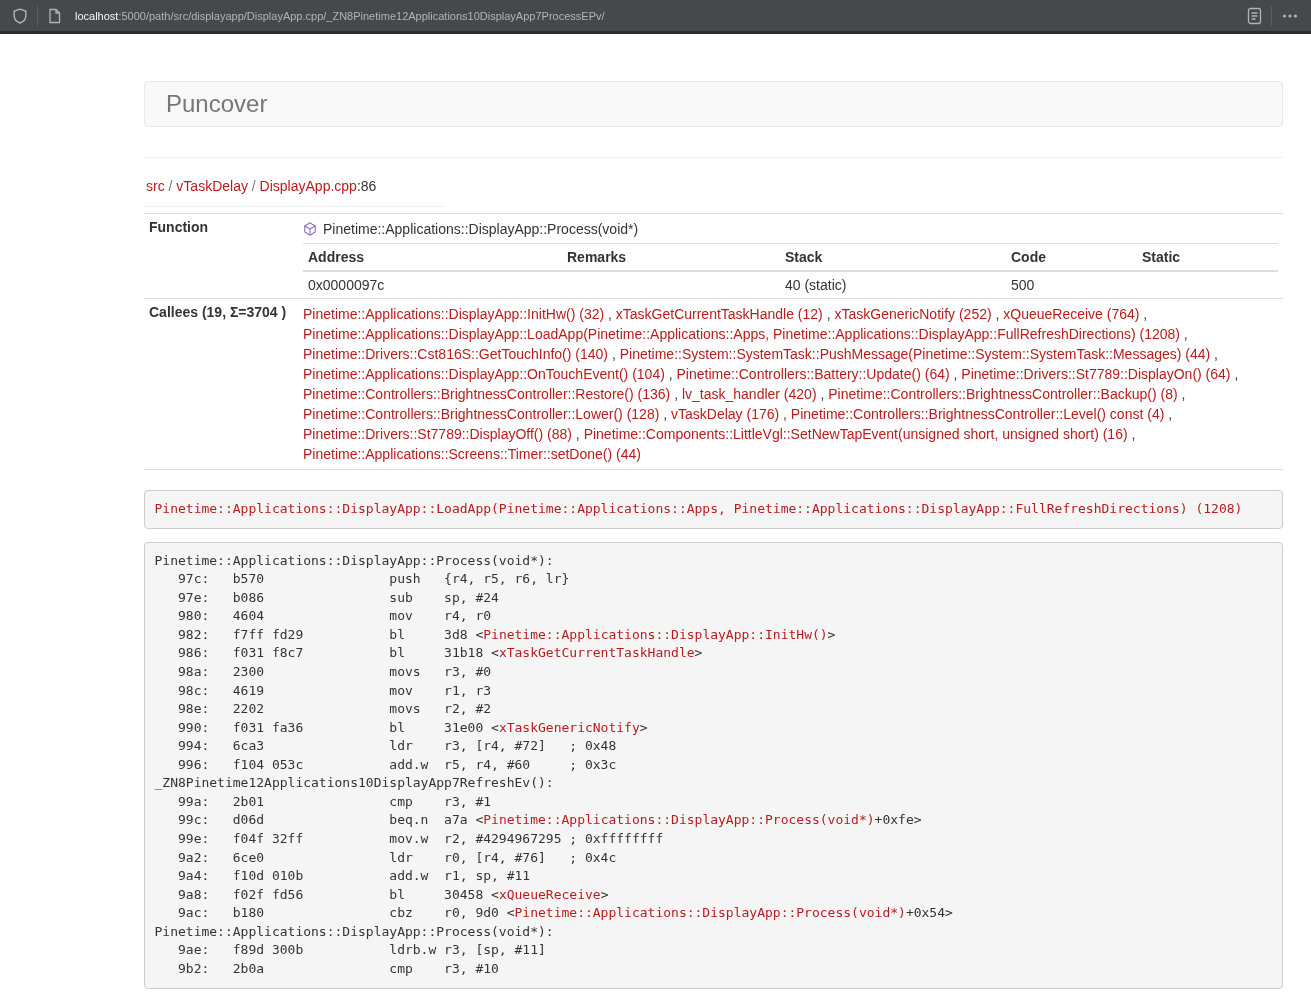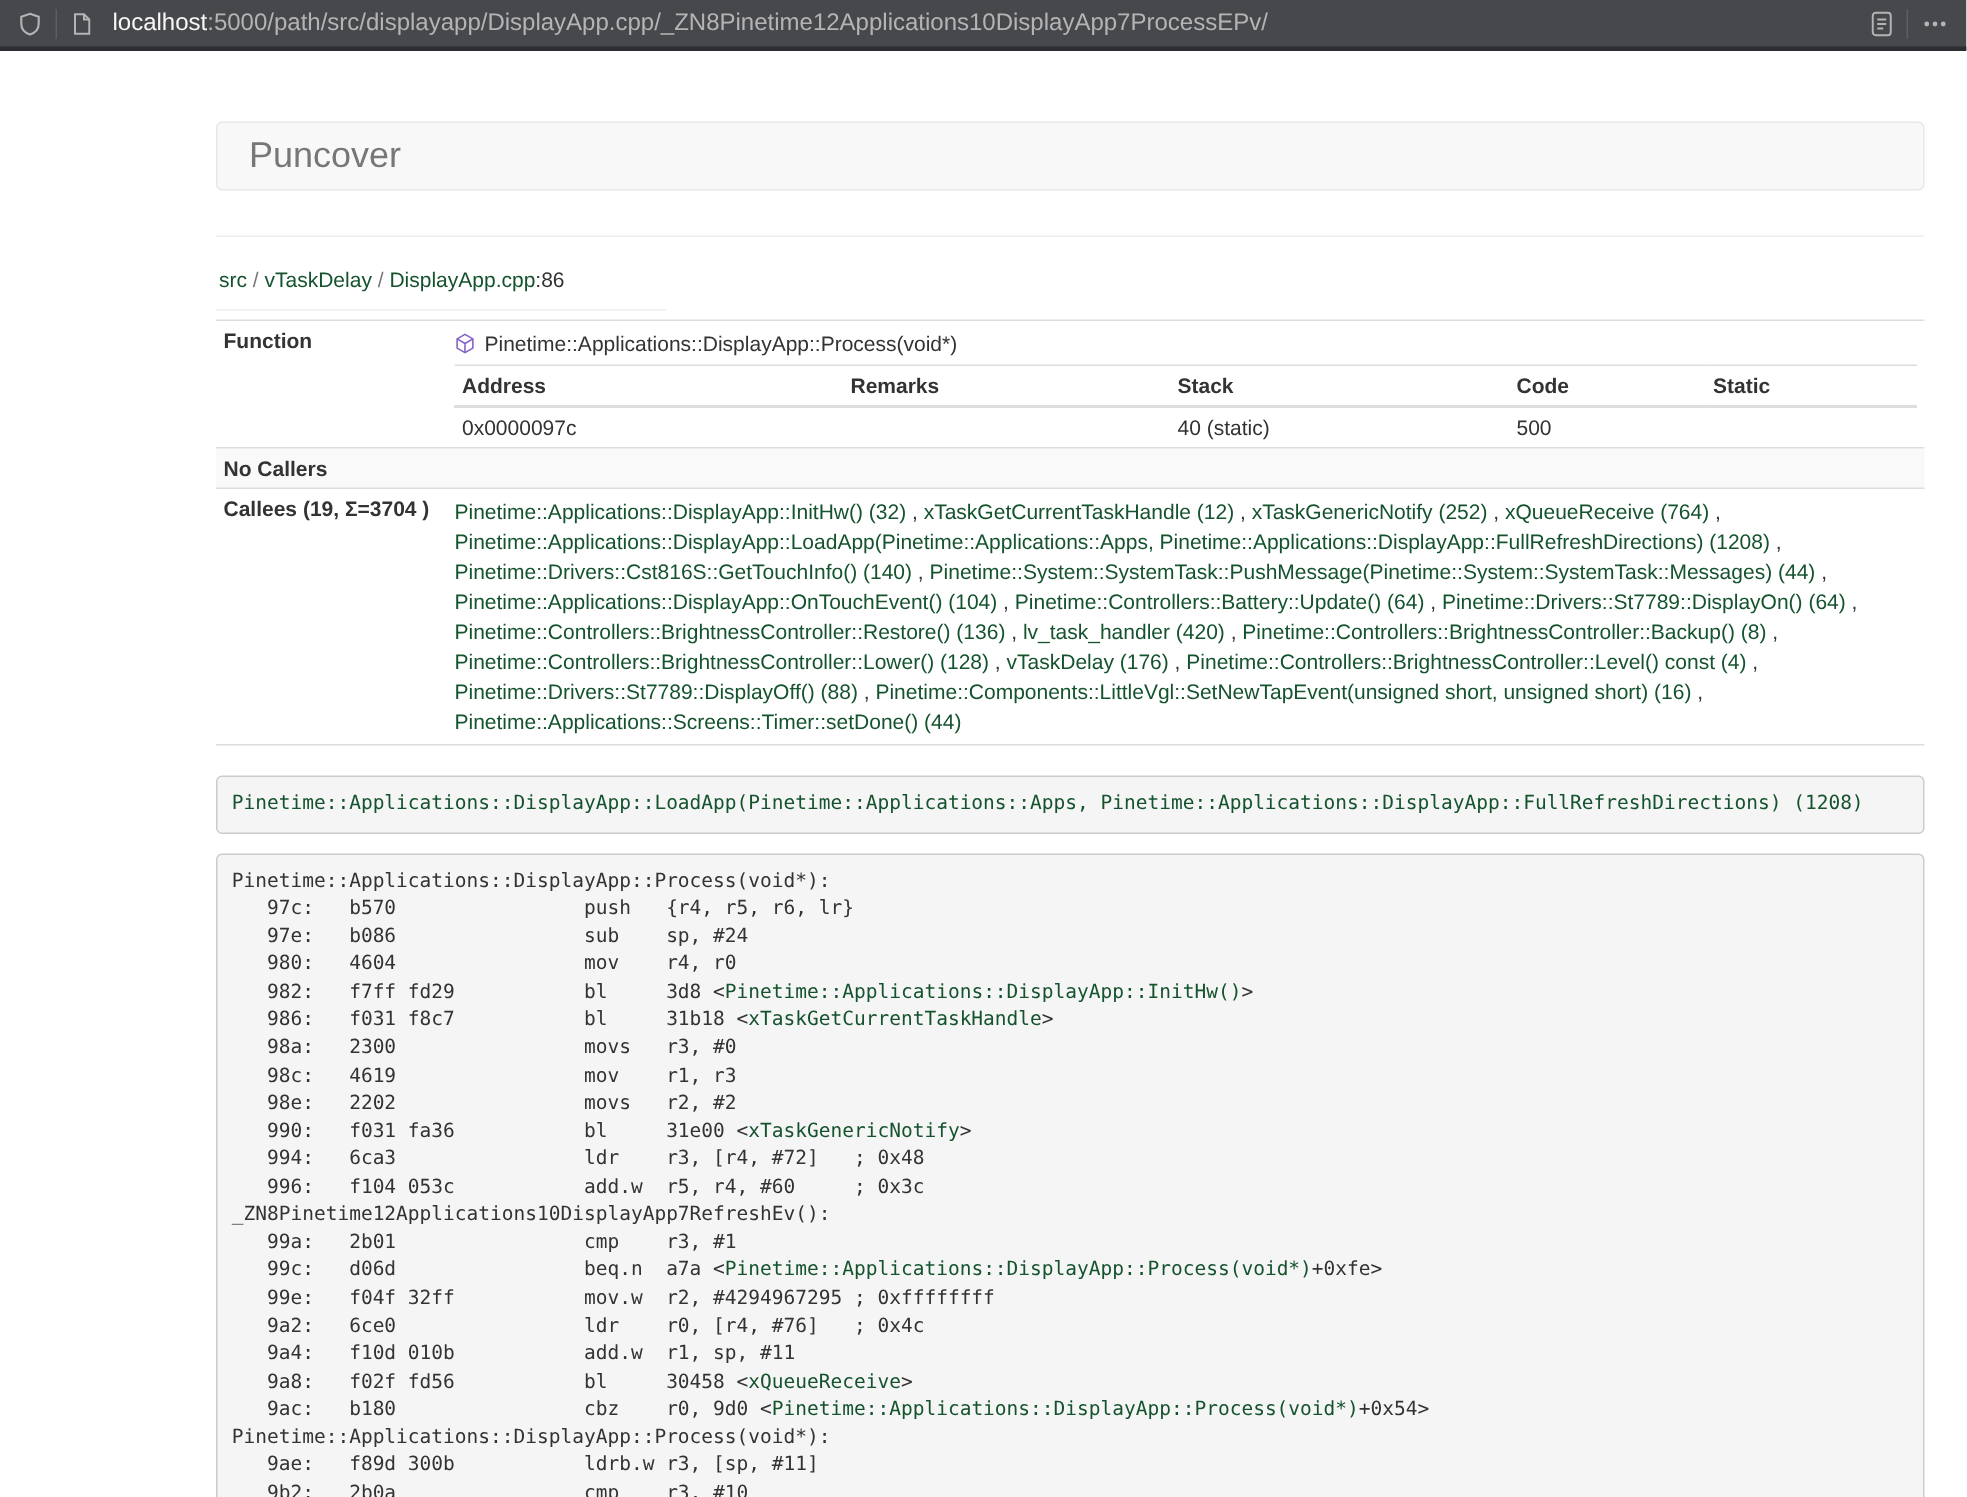--- a/index.html
+++ b/index.html
@@ -2,33 +2,33 @@
 <html><head>
 <meta charset="utf-8">
 <style>
   * { box-sizing: border-box; }
   html,body { margin:0; padding:0; }
   body {
     width:1311px; height:998px; overflow:hidden;
     background:#ffffff; color:#333;
     font-family:"Liberation Sans", sans-serif; font-size:14px;
   }
-  a { color:#14532d; text-decoration:none;margin-top:12px; }
+  a { color:#b91c1c; text-decoration:none;margin-top:12px; }
 
   
   .browser-bar {
     height:34px; background:#47484c; border-bottom:3px solid #2c2d30;
     display:flex; align-items:center; padding:0 12px; gap:9px;
   }
   .bar-icon { display:inline-flex; align-items:center; justify-content:center; flex:0 0 auto; }
   .bar-icon svg { display:block; }
   .bar-sep { width:1px; height:20px; background:#5d5e62; flex:0 0 auto; }
   .url-text {
     flex:1 1 auto; white-space:nowrap; overflow:hidden;
-    font-size:16px; color:#b4b4b7; padding-left:4px;
+    font-size:11px; color:#b4b4b7; padding-left:4px;
   }
   .url-host { color:#f7f7f8; }
 
   
   .page { padding:0 28px 0 144px; }
 
   .navbar {
     margin-top:47px; height:46px; background:#f8f8f8;
     border:1px solid #e7e7e7; border-radius:4px;
     display:flex; align-items:center;
@@ -154,24 +154,20 @@
                 <td>0x0000097c</td>
                 <td></td>
                 <td>40 (static)</td>
                 <td>500</td>
                 <td></td>
               </tr>
             </tbody>
           </table>
         </td>
       </tr>
-      <tr class="stripe">
-        <td class="label-col">No Callers</td>
-        <td></td>
-      </tr>
       <tr>
         <td class="label-col">Callees (19, Σ=3704 )</td>
         <td class="callees-cell"><a href="#">Pinetime::Applications::DisplayApp::InitHw() (32)</a> , <a href="#">xTaskGetCurrentTaskHandle (12)</a> , <a href="#">xTaskGenericNotify (252)</a> , <a href="#">xQueueReceive (764)</a> , <a href="#">Pinetime::Applications::DisplayApp::LoadApp(Pinetime::Applications::Apps, Pinetime::Applications::DisplayApp::FullRefreshDirections) (1208)</a> , <a href="#">Pinetime::Drivers::Cst816S::GetTouchInfo() (140)</a> , <a href="#">Pinetime::System::SystemTask::PushMessage(Pinetime::System::SystemTask::Messages) (44)</a> , <a href="#">Pinetime::Applications::DisplayApp::OnTouchEvent() (104)</a> , <a href="#">Pinetime::Controllers::Battery::Update() (64)</a> , <a href="#">Pinetime::Drivers::St7789::DisplayOn() (64)</a> , <a href="#">Pinetime::Controllers::BrightnessController::Restore() (136)</a> , <a href="#">lv_task_handler (420)</a> , <a href="#">Pinetime::Controllers::BrightnessController::Backup() (8)</a> , <a href="#">Pinetime::Controllers::BrightnessController::Lower() (128)</a> , <a href="#">vTaskDelay (176)</a> , <a href="#">Pinetime::Controllers::BrightnessController::Level() const (4)</a> , <a href="#">Pinetime::Drivers::St7789::DisplayOff() (88)</a> , <a href="#">Pinetime::Components::LittleVgl::SetNewTapEvent(unsigned short, unsigned short) (16)</a> , <a href="#">Pinetime::Applications::Screens::Timer::setDone() (44)</a></td>
       </tr>
     </tbody>
   </table>
 
   <pre class="pre highlight-pre"><a href="#">Pinetime::Applications::DisplayApp::LoadApp(Pinetime::Applications::Apps, Pinetime::Applications::DisplayApp::FullRefreshDirections) (1208)</a></pre>
 
   <pre class="pre code-pre"><div><div class="code-line">Pinetime::Applications::DisplayApp::Process(void*):</div><div class="code-line">   97c:   b570                push   {r4, r5, r6, lr}</div><div class="code-line">   97e:   b086                sub    sp, #24</div><div class="code-line">   980:   4604                mov    r4, r0</div><div class="code-line">   982:   f7ff fd29           bl     3d8 &lt;<a href="#">Pinetime::Applications::DisplayApp::InitHw()</a>&gt;</div><div class="code-line">   986:   f031 f8c7           bl     31b18 &lt;<a href="#">xTaskGetCurrentTaskHandle</a>&gt;</div><div class="code-line">   98a:   2300                movs   r3, #0</div><div class="code-line">   98c:   4619                mov    r1, r3</div><div class="code-line">   98e:   2202                movs   r2, #2</div><div class="code-line">   990:   f031 fa36           bl     31e00 &lt;<a href="#">xTaskGenericNotify</a>&gt;</div><div class="code-line">   994:   6ca3                ldr    r3, [r4, #72]   ; 0x48</div><div class="code-line">   996:   f104 053c           add.w  r5, r4, #60     ; 0x3c</div><div class="code-line">_ZN8Pinetime12Applications10DisplayApp7RefreshEv():</div><div class="code-line">   99a:   2b01                cmp    r3, #1</div><div class="code-line">   99c:   d06d                beq.n  a7a &lt;<a href="#">Pinetime::Applications::DisplayApp::Process(void*)</a>+0xfe&gt;</div><div class="code-line">   99e:   f04f 32ff           mov.w  r2, #4294967295 ; 0xffffffff</div><div class="code-line">   9a2:   6ce0                ldr    r0, [r4, #76]   ; 0x4c</div><div class="code-line">   9a4:   f10d 010b           add.w  r1, sp, #11</div><div class="code-line">   9a8:   f02f fd56           bl     30458 &lt;<a href="#">xQueueReceive</a>&gt;</div><div class="code-line">   9ac:   b180                cbz    r0, 9d0 &lt;<a href="#">Pinetime::Applications::DisplayApp::Process(void*)</a>+0x54&gt;</div><div class="code-line">Pinetime::Applications::DisplayApp::Process(void*):</div><div class="code-line">   9ae:   f89d 300b           ldrb.w r3, [sp, #11]</div><div class="code-line">   9b2:   2b0a                cmp    r3, #10</div></div></pre>

